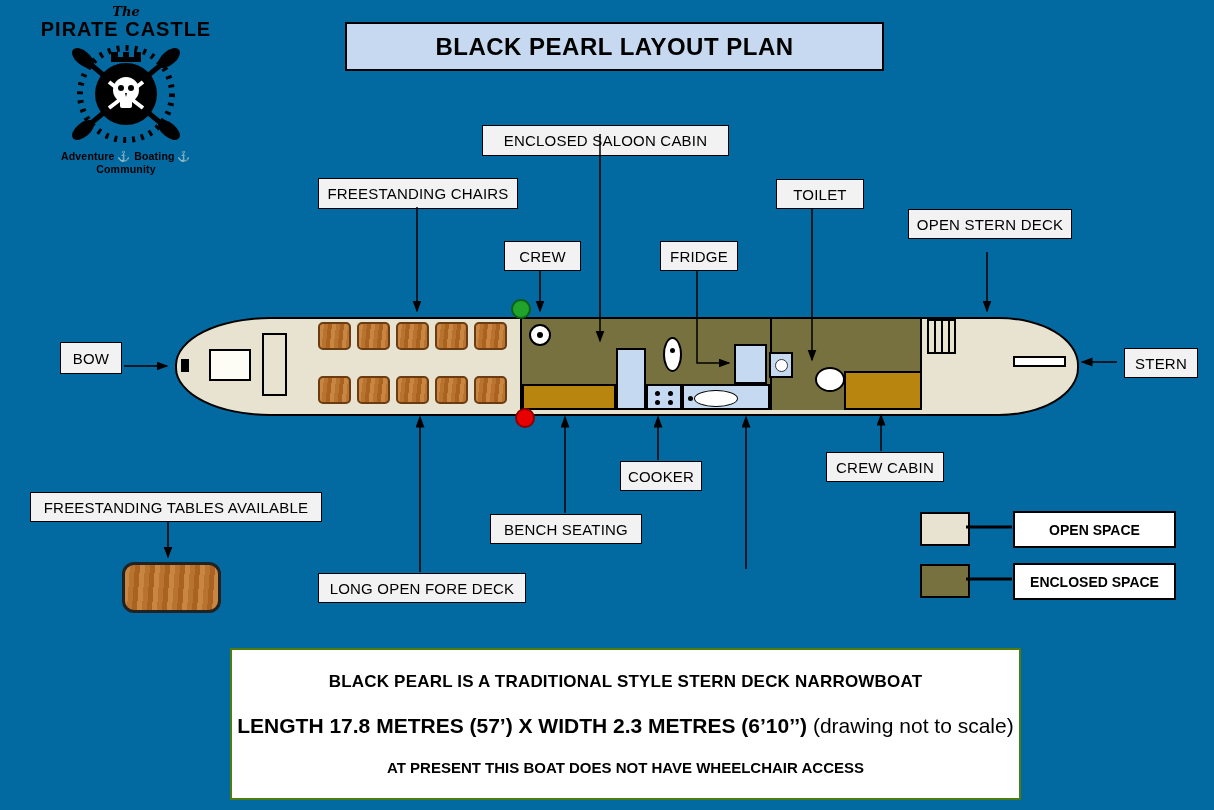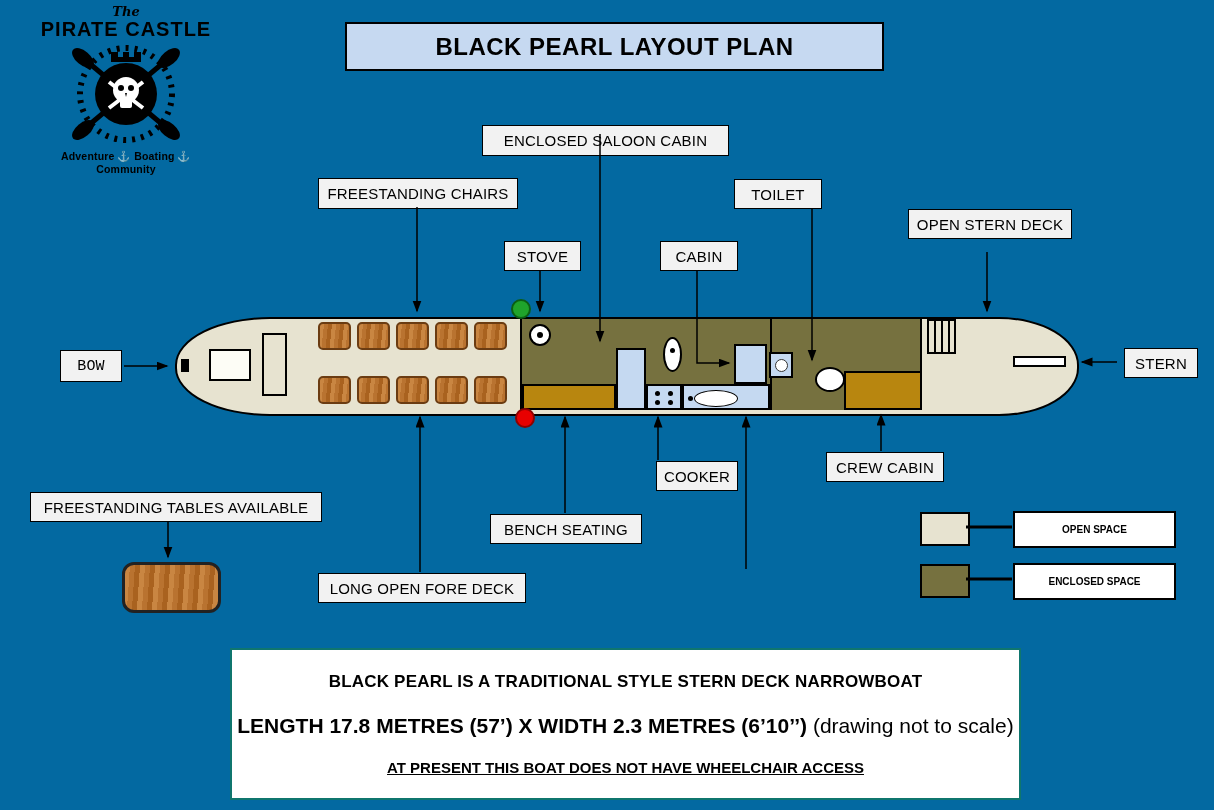--- a/index.html
+++ b/index.html
@@ -62,33 +62,33 @@
          background:repeating-linear-gradient(to right,#e7e3d0 0 5px,#000 5px 7px);}
   .tiller{left:836px;top:37px;width:53px;height:11px;background:#fff;border:2px solid #000;}
 
   .marker-dot{position:absolute;width:16px;height:16px;border-radius:50%;}
   .marker-green{left:511px;top:299px;background:#1fa32b;border:2px solid #0b5e14;}
   .marker-red{left:515px;top:408px;background:#e80000;border:2px solid #8e0000;}
 
   
   .legend-swatch{position:absolute;width:46px;height:30px;border:2px solid #000;}
   .legend-box{position:absolute;width:159px;height:33px;background:#fff;border:2px solid #000;
-              display:flex;align-items:center;justify-content:center;font-size:10px;font-weight:bold;}
+              display:flex;align-items:center;justify-content:center;font-size:14px;font-weight:bold;}
 
   
   .table-graphic{position:absolute;left:122px;top:562px;width:93px;height:45px;border:3px solid #222;border-radius:12px;
                  background:repeating-linear-gradient(94deg,#c98642 0 5px,#b97330 5px 10px,#a9621f 10px 15px);}
 
   
-  .footer-box{position:absolute;left:230px;top:648px;width:787px;height:148px;border:2px solid #0f766e;background:#fff;
+  .footer-box{position:absolute;left:230px;top:648px;width:787px;height:148px;border:2px solid #4d7c0f;background:#fff;
               display:flex;flex-direction:column;justify-content:space-evenly;align-items:center;text-align:center;}
   .footer-line1{font-size:17px;font-weight:bold;letter-spacing:.2px;}
   .footer-line2{font-size:21px;}
   .footer-line2 .b{font-weight:bold;}
-  .footer-line3{font-size:15px;font-weight:bold;text-decoration:underline;}
+  .footer-line3{font-size:15px;font-weight:bold;}
 
   .arrows{position:absolute;left:0;top:0;pointer-events:none;}
 </style>
 </head>
 <body>
 
 <div class="canvas">
 
   <div class="logo">
     <div class="logo-the">The</div>
@@ -114,27 +114,27 @@
       <circle cx="68" cy="48" r="3" fill="#000"></circle>
       <path d="M62,53 l2,0 l-1,4 z" fill="#000"></path>
     </svg>
     <div class="logo-tagline">Adventure ⚓ Boating ⚓ Community</div>
   </div>
 
   <div class="title-box">BLACK PEARL LAYOUT PLAN</div>
 
   <div class="label" style="left:482px;top:105px;width:245px;height:29px;margin-top:20px;">ENCLOSED SALOON CABIN</div>
   <div class="label" style="left:318px;top:178px;width:198px;height:29px;">FREESTANDING CHAIRS</div>
-  <div class="label" style="left:504px;top:241px;width:75px;height:28px;">STOVE</div>
-  <div class="label" style="left:660px;top:241px;width:76px;height:28px;">CABIN</div>
-  <div class="label" style="left:734px;top:179px;width:86px;height:28px;">TOILET</div>
+  <div class="label" style="left:504px;top:241px;width:75px;height:28px;">CREW</div>
+  <div class="label" style="left:660px;top:241px;width:76px;height:28px;">FRIDGE</div>
+  <div class="label" style="left:776px;top:179px;width:86px;height:28px;">TOILET</div>
   <div class="label" style="left:908px;top:209px;width:162px;height:28px;">OPEN STERN DECK</div>
-  <div class="label" style="left:60px;top:350px;width:60px;height:30px;font-family:Liberation Mono, monospace;">BOW</div>
+  <div class="label" style="left:60px;top:342px;width:60px;height:30px;">BOW</div>
   <div class="label" style="left:1124px;top:348px;width:72px;height:28px;">STERN</div>
-  <div class="label" style="left:620px;top:461px;width:80px;height:28px;margin-left:36px;">COOKER</div>
+  <div class="label" style="left:620px;top:461px;width:80px;height:28px;">COOKER</div>
   <div class="label" style="left:826px;top:452px;width:116px;height:28px;">CREW CABIN</div>
   <div class="label" style="left:490px;top:514px;width:150px;height:28px;">BENCH SEATING</div>
   <div class="label" style="left:30px;top:492px;width:290px;height:28px;">FREESTANDING TABLES AVAILABLE</div>
   <div class="label" style="left:318px;top:573px;width:206px;height:28px;">LONG OPEN FORE DECK</div>
 
   <div class="boat">
 
     <div style="left:4px;top:40px;width:8px;height:13px;background:#000;"></div>
     <div style="left:32px;top:30px;width:42px;height:32px;background:#fdfdf6;border:2px solid #000;"></div>
     <div style="left:85px;top:14px;width:25px;height:63px;border:2px solid #000;"></div>

